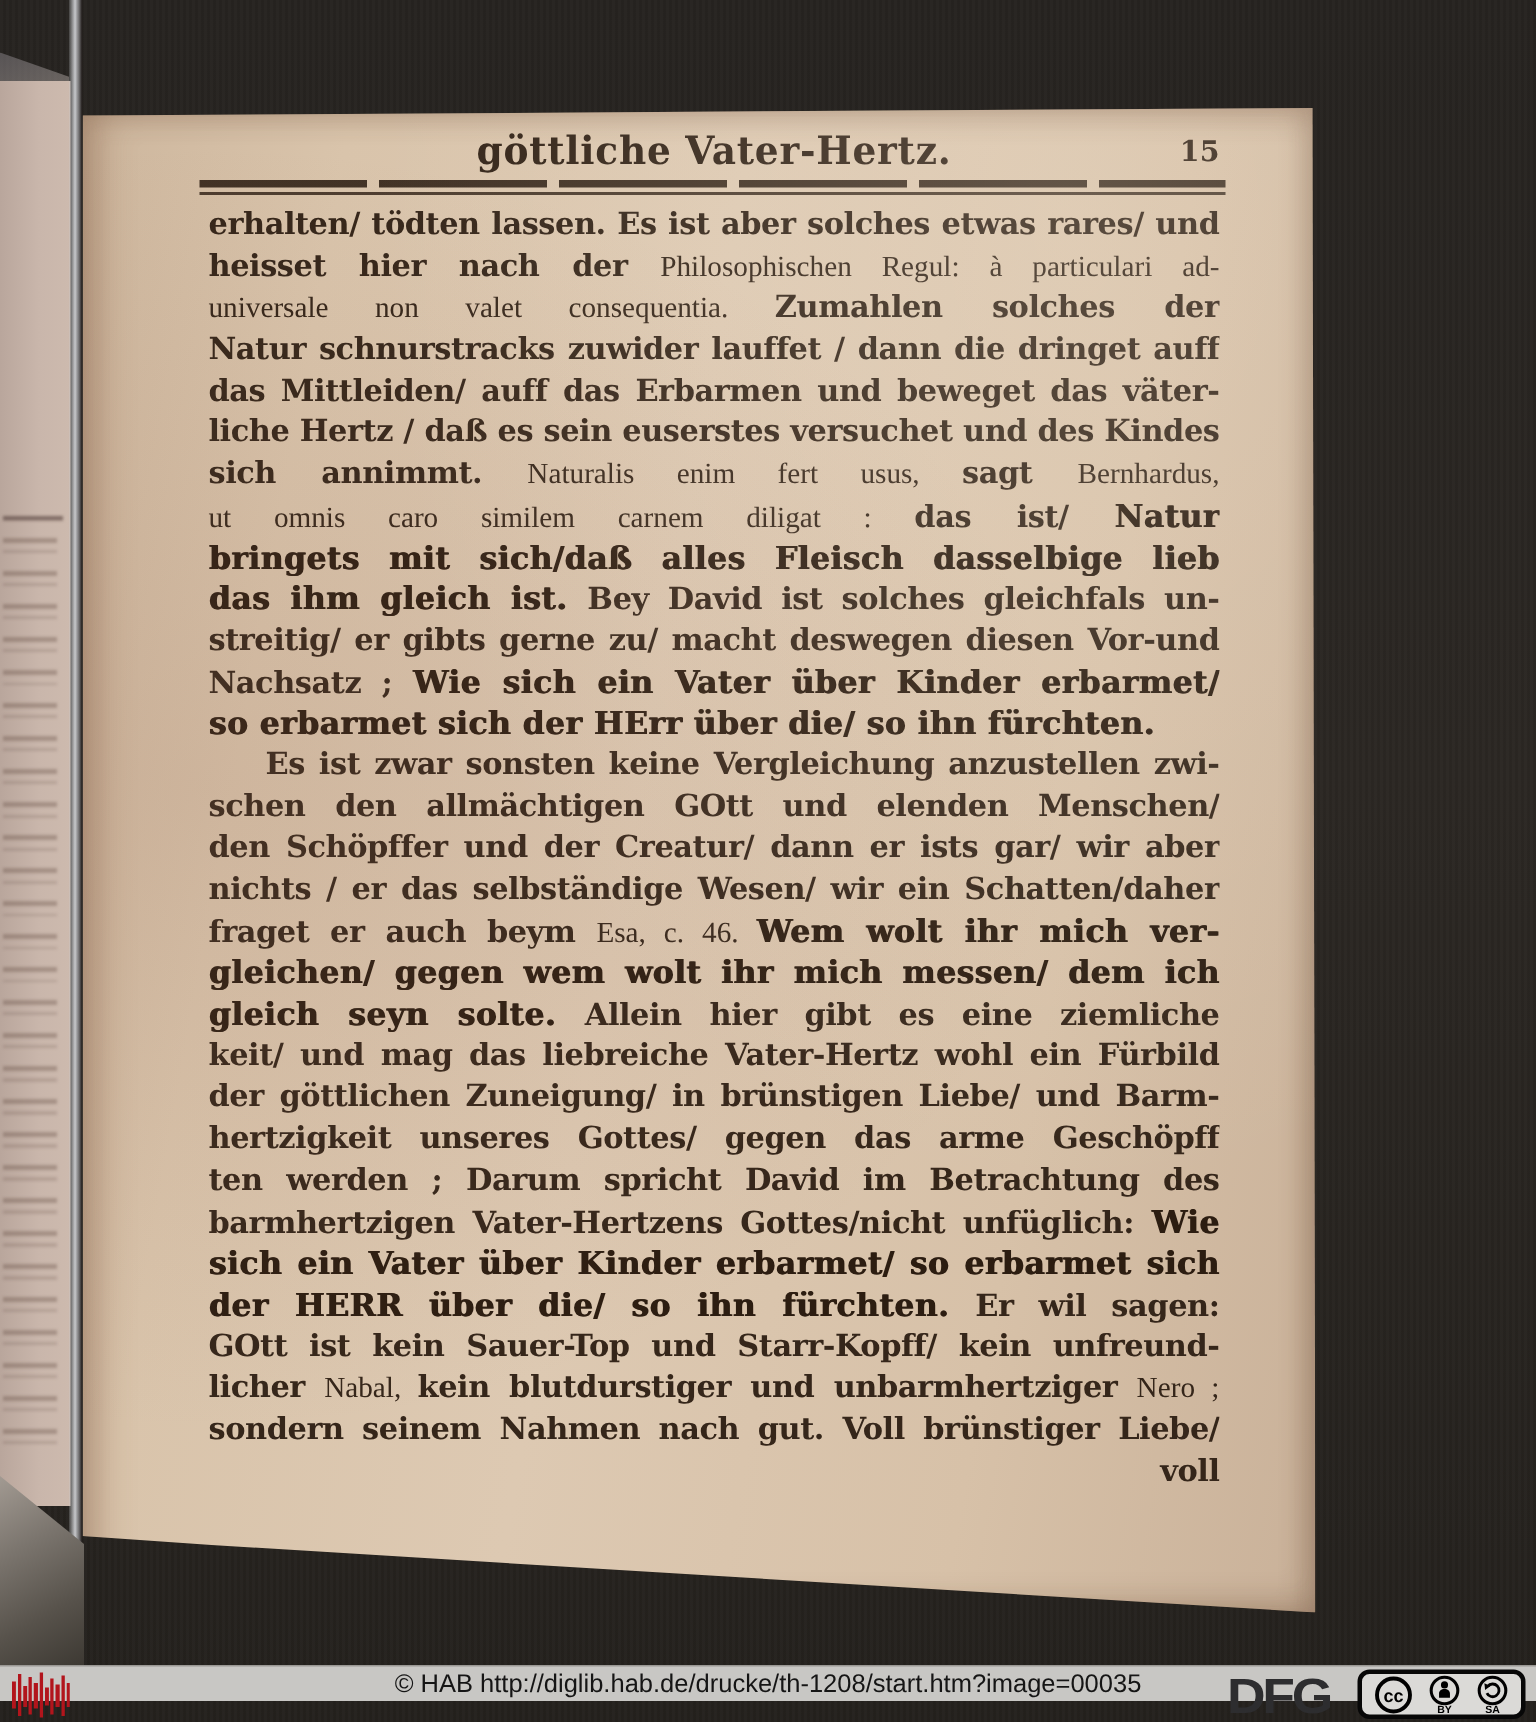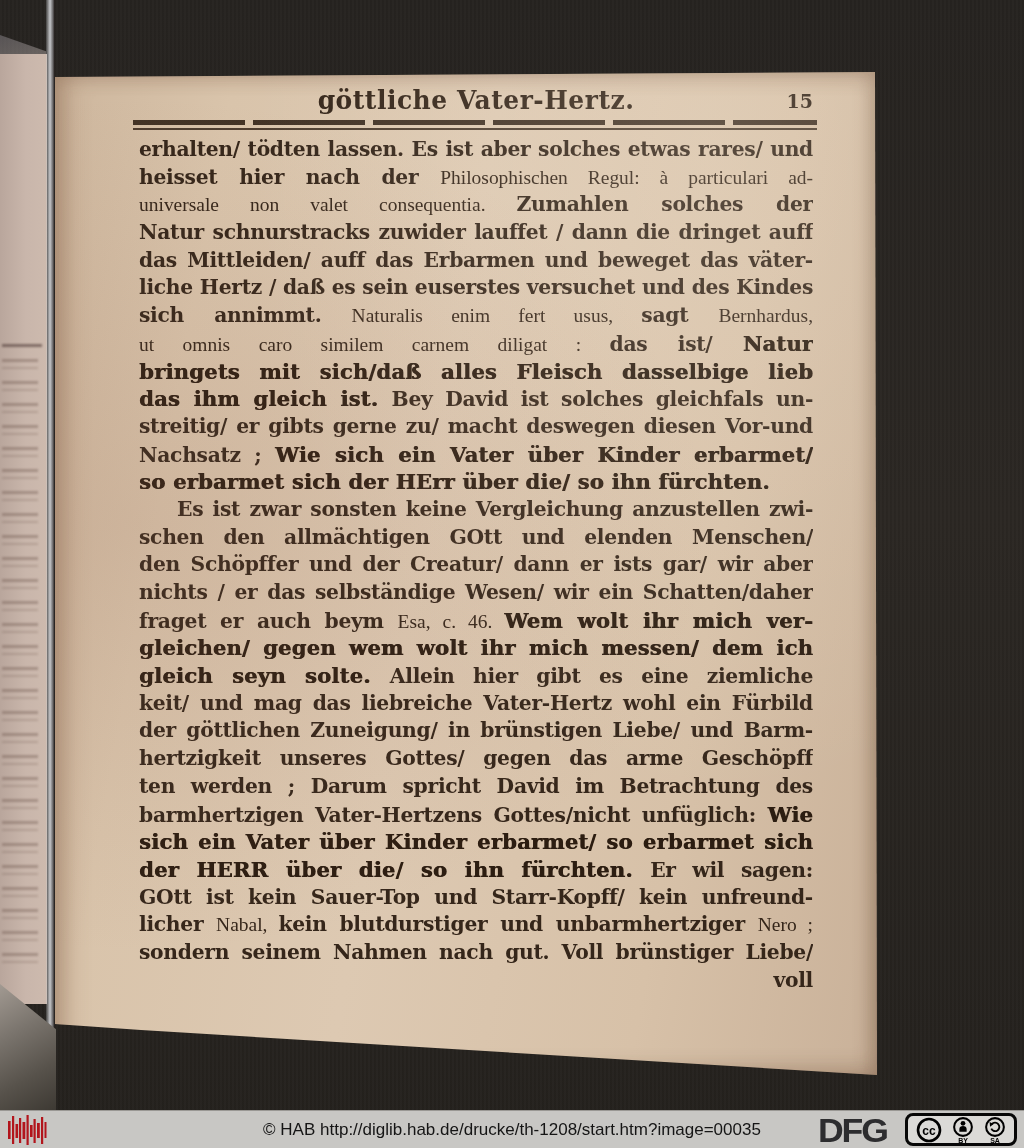--- a/index.html
+++ b/index.html
@@ -69,21 +69,21 @@
     overflow:hidden;text-align:justify;text-align-last:justify;}
   .line.indent{padding-left:38px;}
   .line.nojust{text-align-last:left;}
   .line.catchword{text-align:right;text-align-last:right;}
   .seg-f{font-family:"DejaVu Serif",serif;font-weight:bold;letter-spacing:-0.3px;}
   .seg-a{font-family:"Liberation Serif",serif;font-weight:normal;font-size:.96em;letter-spacing:0;}
   .seg-b{font-family:"DejaVu Serif",serif;font-weight:bold;font-size:1.04em;
     letter-spacing:.2px;color:#2c1d11;text-shadow:.6px 0 0 currentColor;}
 
   
-  .footer{position:absolute;left:0;top:1110px;width:1024px;height:38px;
+  .footer{position:absolute;left:0;top:1110px;width:1024px;height:24px;
     background:var(--bar,#c8c7c4);border-top:1px solid #9a9894;box-sizing:border-box;}
   .hab-logo{position:absolute;left:7px;top:2px;}
   .copyright{position:absolute;left:0;right:0;top:50%;transform:translateY(-50%);
     text-align:center;font-family:"Liberation Sans",sans-serif;font-size:17px;color:#151515;}
   .dfg-logo{position:absolute;left:818px;top:1px;font-family:"Liberation Sans",sans-serif;
     font-weight:bold;font-size:33px;letter-spacing:-2px;color:var(--dfg,#2d2d2f);
     transform:scaleX(1.08);transform-origin:left center;}
   .cc-badge{position:absolute;left:905px;top:2px;width:112px;height:33px;box-sizing:border-box;
     border:3px solid #070707;border-radius:8px;background:#dbdad7;
     display:flex;align-items:center;justify-content:space-around;padding:0 3px;}

